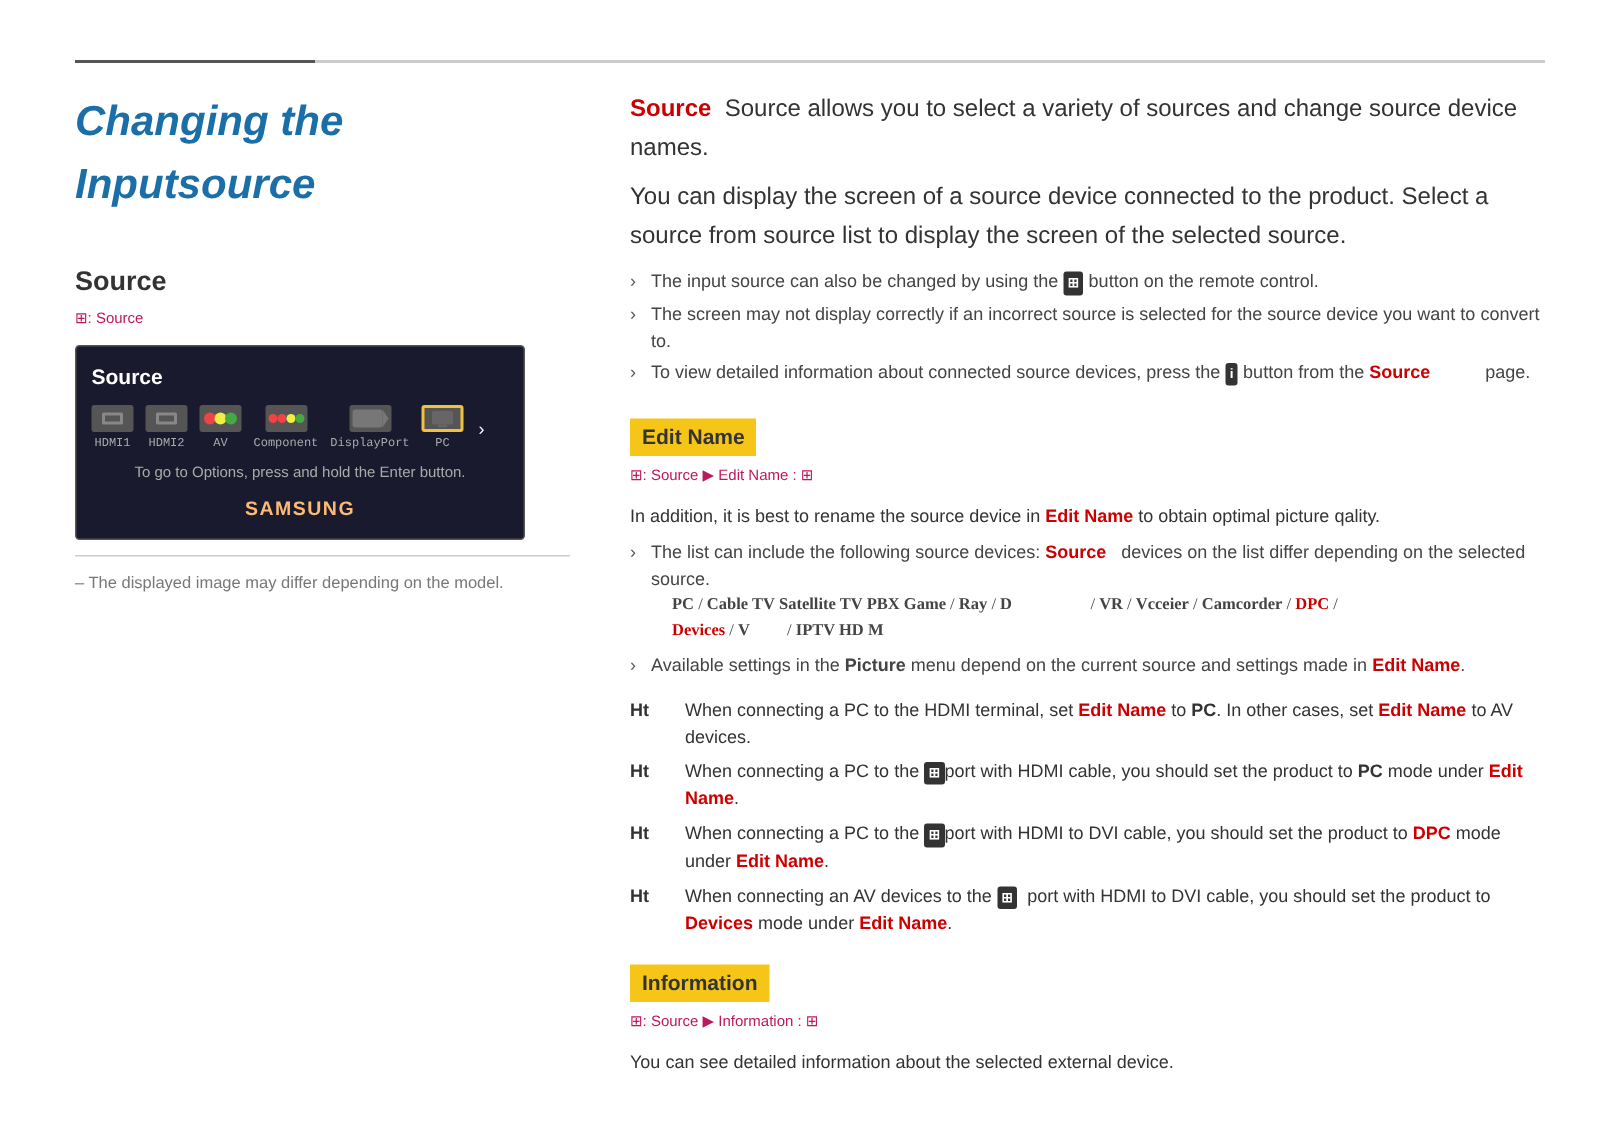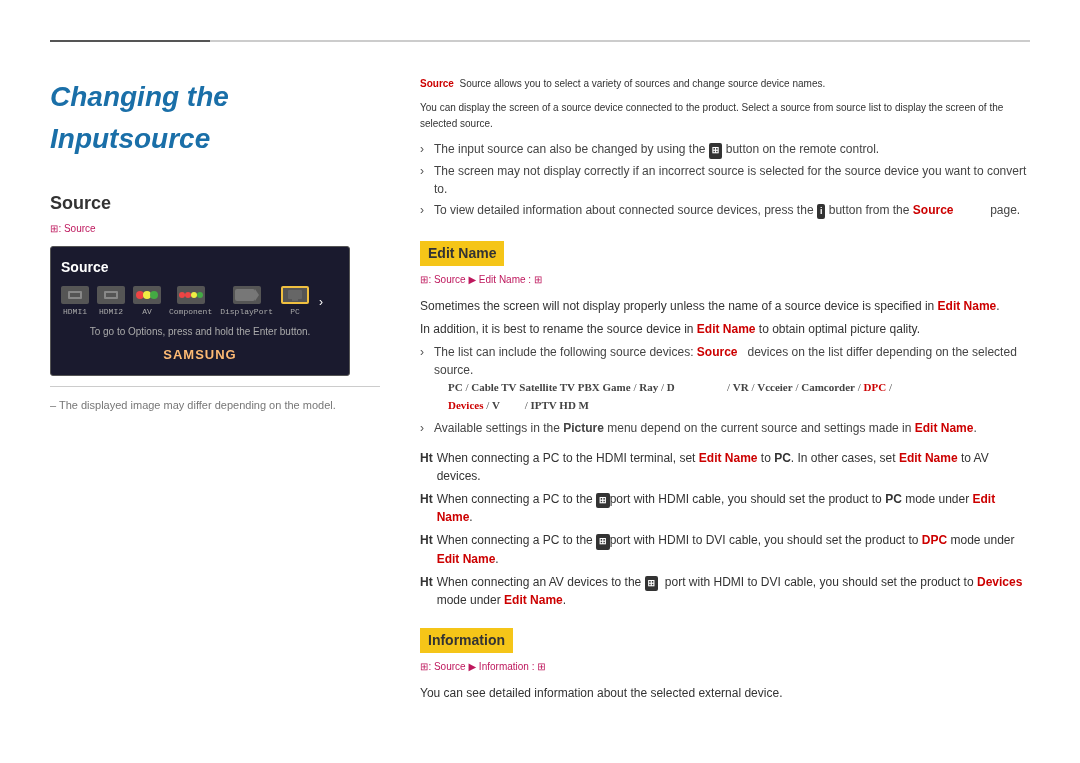--- a/index.html
+++ b/index.html
@@ -31,21 +31,21 @@
       height: 2px;
       background: #555;
       position: absolute;
       left: 0;
       top: 0;
     }
     .main-layout {
       display: flex;
       flex-direction: row;
       gap: 40px;
-      margin-top: 16px;
+      margin-top: 0;
     }
     .left-col {
       width: 330px;
       flex-shrink: 0;
     }
     .right-col {
       flex: 1;
     }
     .page-title {
       font-size: 28px;
@@ -135,21 +135,21 @@
       background: #ccc;
       margin: 10px 0;
     }
     .caption-text {
       font-size: 11px;
       color: #777;
       margin-top: 4px;
     }
     
     .intro-text {
-      font-size: 10px;
+      font-size: 16px;
       color: #333;
       margin-bottom: 8px;
       line-height: 1.6;
     }
     .bullet-list {
       list-style: none;
       padding: 0;
       margin-bottom: 12px;
     }
     .bullet-list li {
@@ -180,21 +180,21 @@
     .bold { font-weight: bold; }
     .note-line {
       font-size: 12px;
       margin-bottom: 4px;
       line-height: 1.6;
     }
     .ht-line {
       font-size: 12px;
       margin-bottom: 5px;
       display: flex;
-      gap: 4px;
+      gap: 24px;
       line-height: 1.5;
     }
     .ht-label {
       font-weight: bold;
       color: #333;
       flex-shrink: 0;
     }
     .devices-list {
       font-size: 11px;
       color: #444;
@@ -316,23 +316,20 @@
         <li>The screen may not display correctly if an incorrect source is selected for the source device you want to convert to.</li>
         <li>To view detailed information about connected source devices, press the <span class="inline-icon">i</span> button from the <span class="red-bold">Source</span> &nbsp;&nbsp;&nbsp;&nbsp;&nbsp;&nbsp;&nbsp;&nbsp;&nbsp; page.</li>
       </ul>
       
       
       <div class="section-heading-box">Edit Name</div>
       <div class="menu-path">
         <span>⊞: Source  ▶  Edit Name  :  ⊞</span>
       </div>
       <div class="note-line">
-        Sometimes the screen will not display properly unless the name of a source device is specified in <span class="bold red-bold">Edit Name</span>.
-      </div>
-      <div class="note-line">
         In addition, it is best to rename the source device in <span class="bold red-bold">Edit Name</span> to obtain optimal picture qality.
       </div>
       <ul class="bullet-list">
         <li>The list can include the following source devices: <span class="red-bold">Source</span>&nbsp;&nbsp; devices on the list differ depending on the selected source.
           <div class="devices-list">
             <span class="bold">PC</span> / <span class="bold">Cable  TV</span>  <span class="bold">Satellite  TV</span>  <span class="bold">PBX</span>  <span class="bold">Game</span> / <span class="bold">Ray</span> / <span class="bold">D</span>&nbsp;&nbsp;&nbsp;&nbsp;&nbsp;&nbsp;&nbsp;&nbsp;&nbsp;&nbsp;&nbsp;&nbsp;&nbsp;&nbsp;&nbsp;&nbsp;&nbsp;&nbsp; / <span class="bold">VR</span> / <span class="bold">Vcceier</span> / <span class="bold">Camcorder</span> / <span class="bold red-bold">DPC</span> /<br>
             <span class="bold red-bold">Devices</span> / <span class="bold">V</span> &nbsp;&nbsp;&nbsp;&nbsp;&nbsp;&nbsp;&nbsp; / <span class="bold">IPTV  HD  M</span>
           </div>
         </li>
         <li>Available settings in the <span class="bold">Picture</span> menu depend on the current source and settings made in <span class="bold red-bold">Edit Name</span>.</li>

